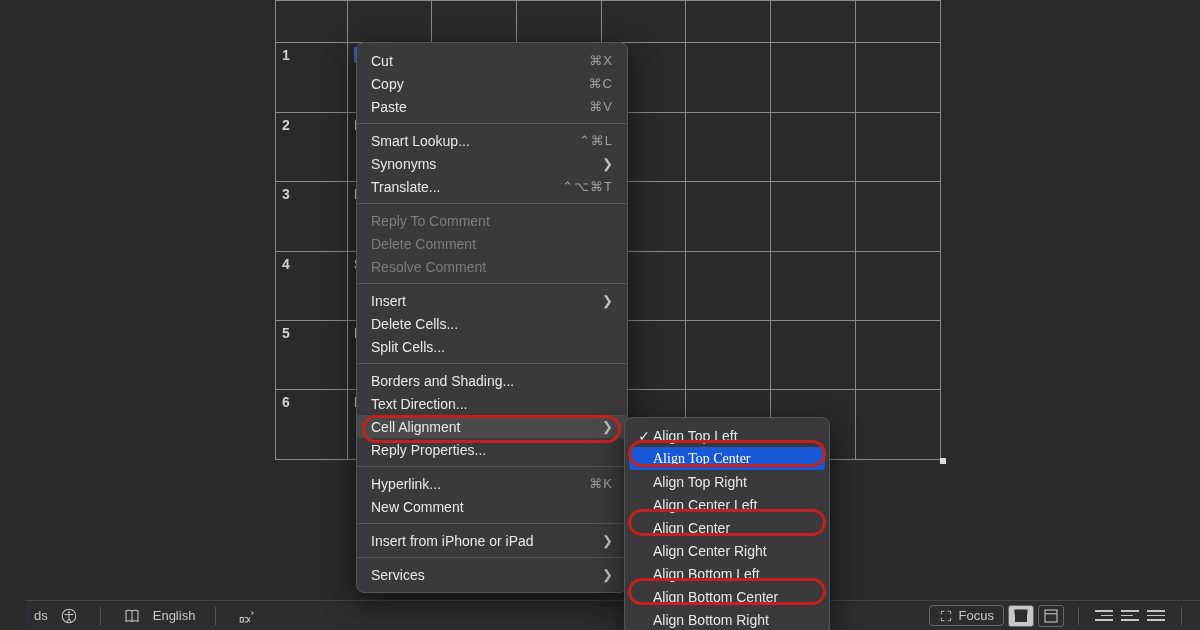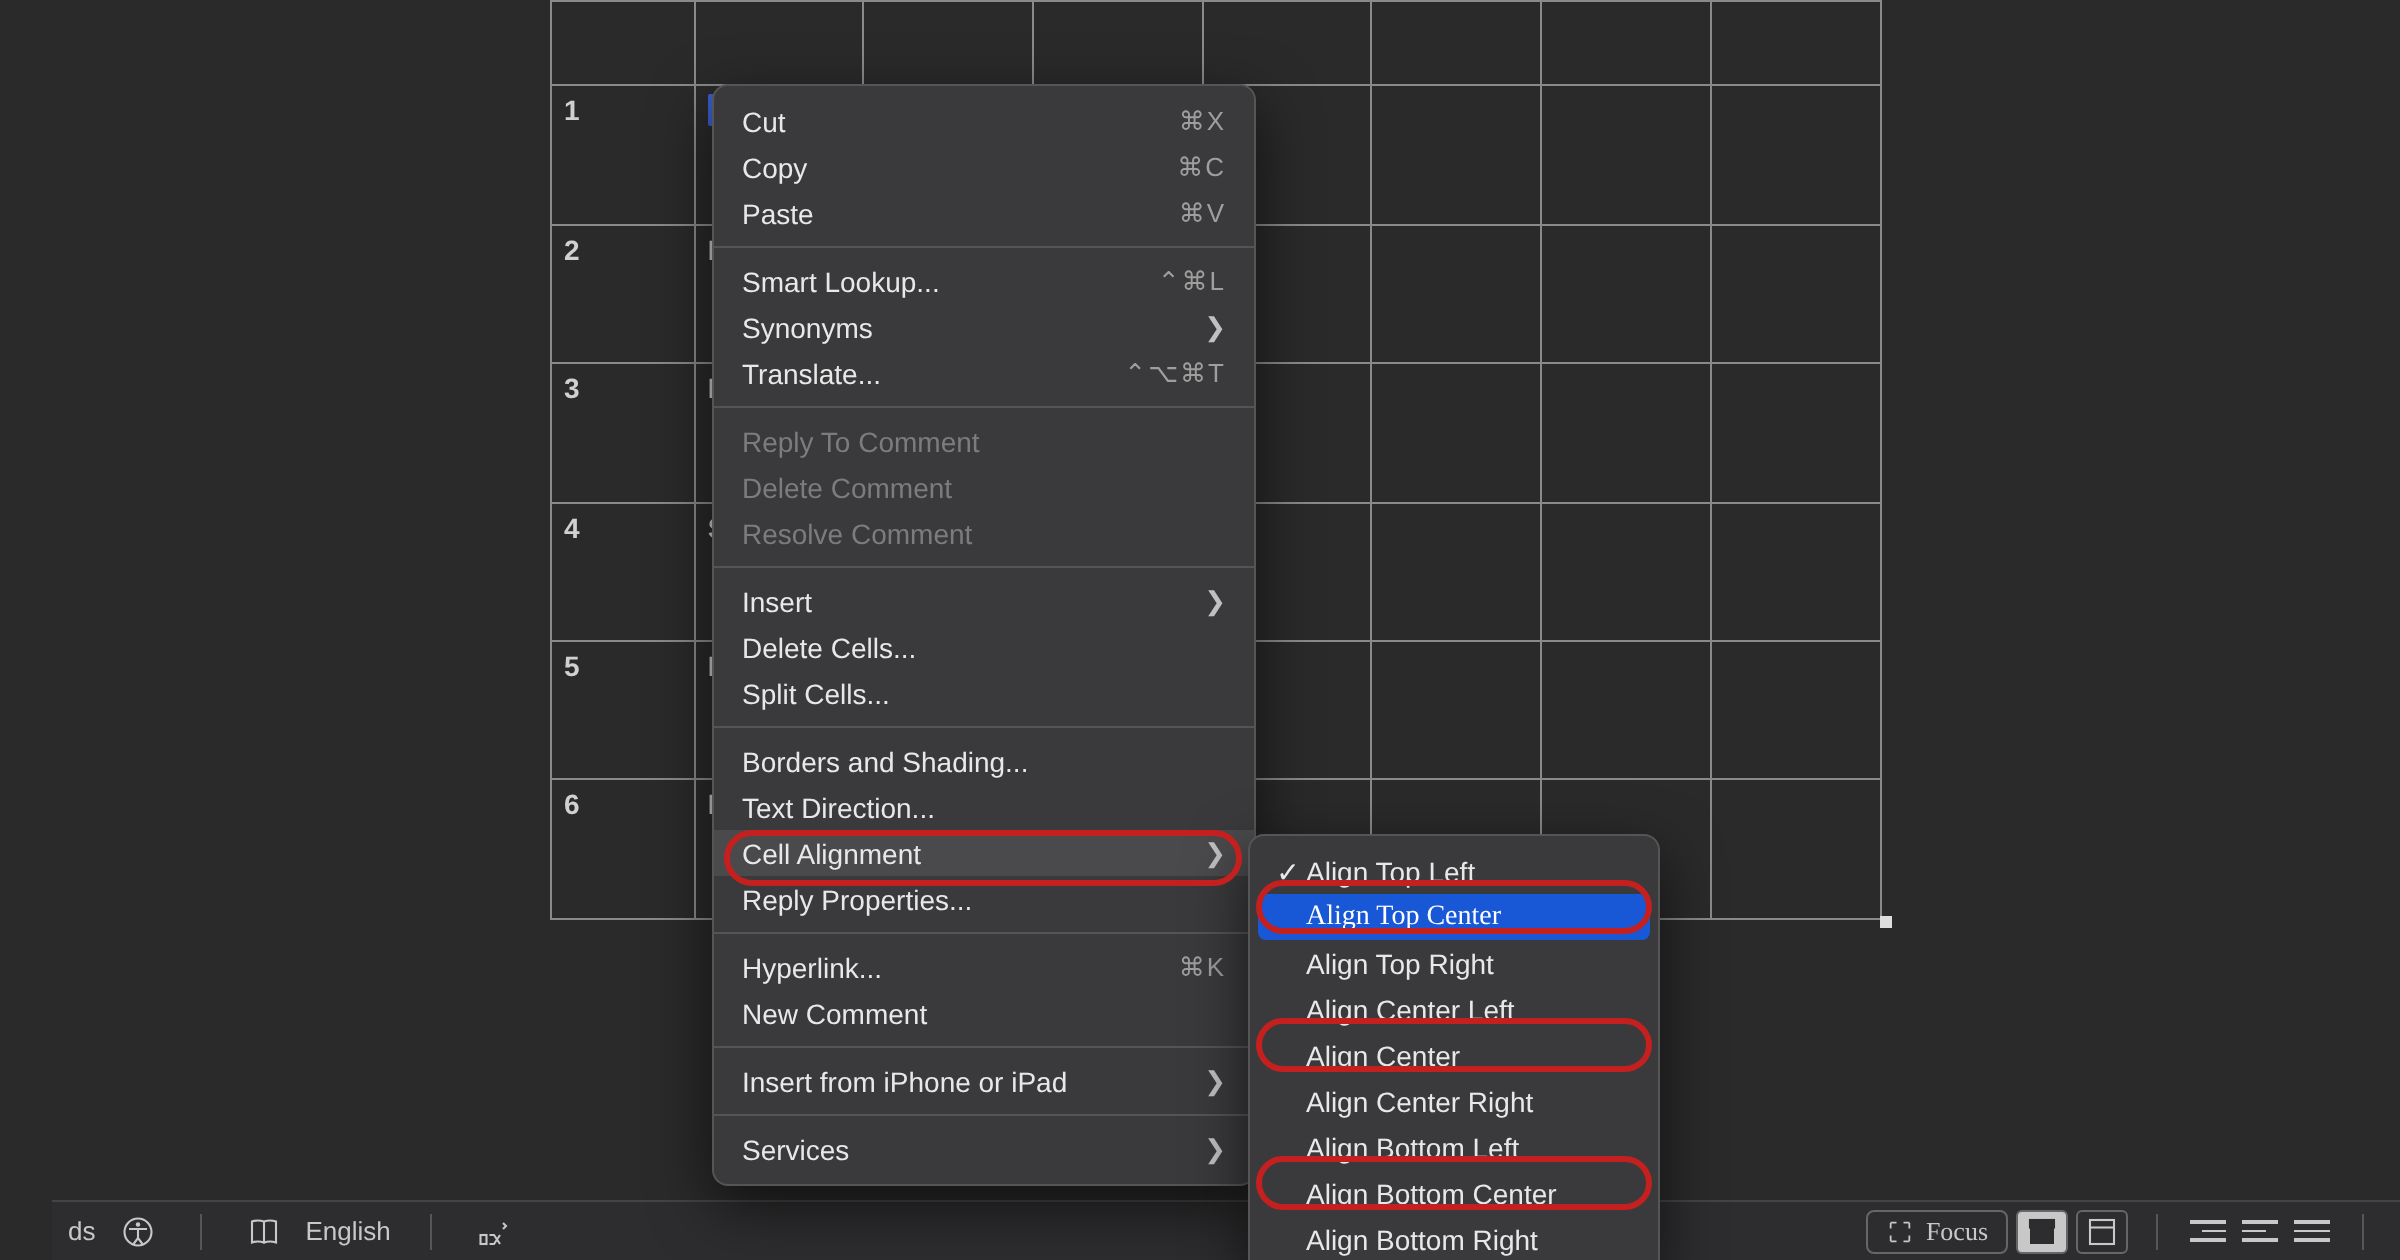--- a/index.html
+++ b/index.html
@@ -126,21 +126,21 @@
     display:flex;
     align-items:center;
     padding:0 8px;
     font-size:13px;
     color:#c8c8c8;
     z-index:5;
     margin-left:26px;
   }
   .status .grp{display:flex;align-items:center;gap:10px;}
   .status .sepv{width:1px;height:18px;background:#555;margin:0 10px;}
-  .status .right{margin-left:auto;display:flex;align-items:center;gap:4px;font-family:Liberation Serif, serif;}
+  .status .right{margin-left:auto;display:flex;align-items:center;gap:4px;}
   .icn{
     width:22px;height:22px;display:flex;align-items:center;justify-content:center;
     color:#c8c8c8;
   }
   .icn svg{width:18px;height:18px;stroke:#c8c8c8;fill:none;stroke-width:1.4;}
   .icn.box{border:1px solid #666;border-radius:3px;width:26px;height:22px;}
   .icn.box.filled{background:#c8c8c8;}
   .focus-pill{display:flex;align-items:center;gap:6px;border:1px solid #666;border-radius:4px;padding:2px 9px;}
   .focus-pill svg{width:14px;height:14px;stroke:#c8c8c8;fill:none;stroke-width:1.5;}
 

